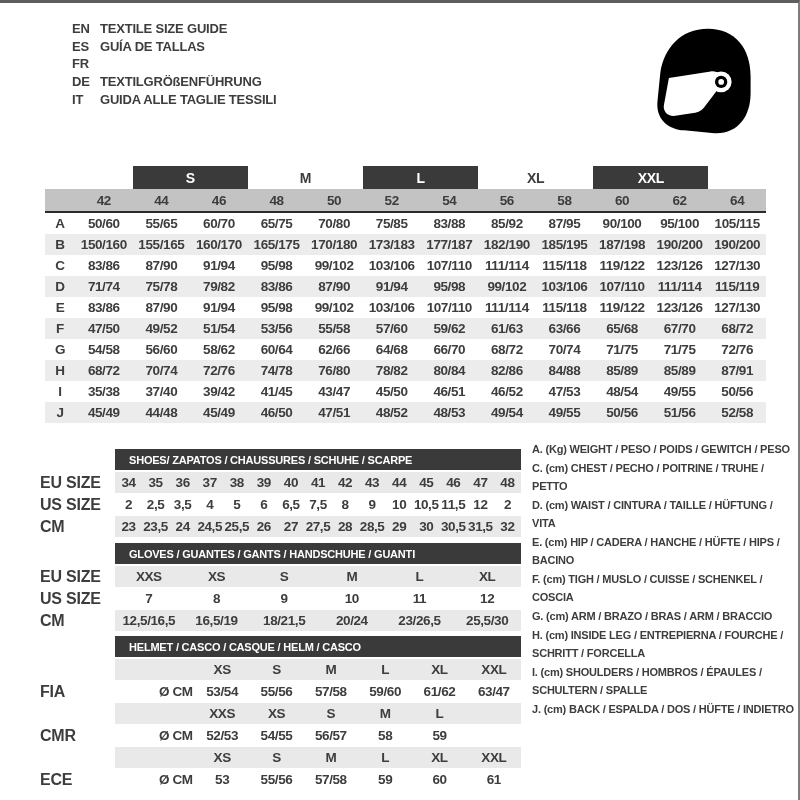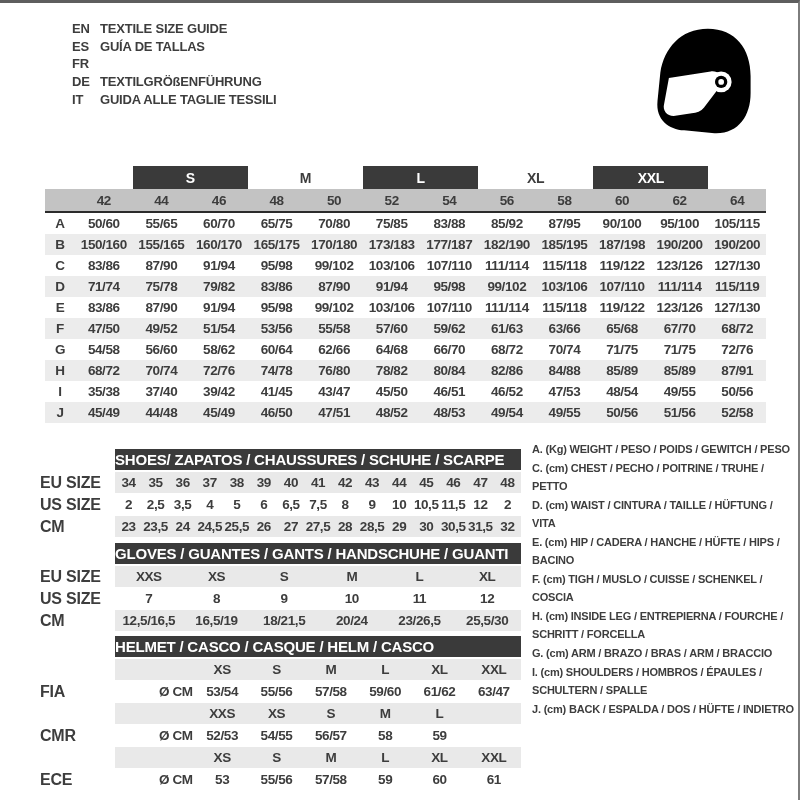--- a/index.html
+++ b/index.html
@@ -28,21 +28,21 @@
   .num-row{height:22px;background:#c3c3c3;border-bottom:2px solid #2b2b2b;}
   .num-cell,.t-cell{display:flex;align-items:center;justify-content:center;white-space:nowrap;}
   .t-row{height:21px;}
   .t-row.alt{background:#ececec;}
 
   
   .btable{position:absolute;left:40px;width:481px;font-size:13.5px;letter-spacing:-0.4px;}
   #shoes{top:449px;}
   #gloves{top:543px;}
   #helmet{top:636px;}
-  .bt-title{margin-left:75px;height:21px;background:#3a3a3a;color:#ffffff;display:flex;align-items:center;padding-left:0;font-size:15px;letter-spacing:-0.2px;margin-bottom:2px;}
+  .bt-title{margin-left:75px;height:21px;background:#3a3a3a;color:#ffffff;display:flex;align-items:center;padding-left:14px;font-size:11px;letter-spacing:-0.2px;margin-bottom:2px;}
   .bt-row{display:flex;height:21px;margin-bottom:1px;}
   .bt-label{width:75px;display:flex;align-items:center;font-size:16px;letter-spacing:-0.2px;}
   .bt-cells{flex:1;display:grid;}
   .bt-cells.shaded{background:#e9e9e9;}
   .bt-cell{display:flex;align-items:center;justify-content:center;white-space:nowrap;}
   .bt-first{justify-content:flex-start;padding-left:4px;margin-left:40px;}
 
   
   .legend{position:absolute;left:532px;top:440px;width:262px;font-size:11px;line-height:18px;letter-spacing:-0.2px;}
   .legend-item{margin-bottom:1px;}
@@ -442,17 +442,17 @@
       </div>
     </div>
 </div>
 
 <div class="legend">
     <div class="legend-item">A. (Kg) WEIGHT / PESO / POIDS / GEWITCH / PESO</div>
     <div class="legend-item">C. (cm) CHEST / PECHO / POITRINE / TRUHE / PETTO</div>
     <div class="legend-item">D. (cm) WAIST / CINTURA / TAILLE / HÜFTUNG / VITA</div>
     <div class="legend-item">E. (cm) HIP / CADERA / HANCHE / HÜFTE / HIPS / BACINO</div>
     <div class="legend-item">F. (cm) TIGH / MUSLO / CUISSE / SCHENKEL / COSCIA</div>
+    <div class="legend-item">G. (cm) ARM / BRAZO / BRAS / ARM / BRACCIO</div>
     <div class="legend-item">H. (cm) INSIDE LEG / ENTREPIERNA / FOURCHE / SCHRITT / FORCELLA</div>
-    <div class="legend-item">G. (cm) ARM / BRAZO / BRAS / ARM / BRACCIO</div>
     <div class="legend-item">I. (cm) SHOULDERS / HOMBROS / ÉPAULES / SCHULTERN / SPALLE</div>
     <div class="legend-item">J. (cm) BACK / ESPALDA / DOS / HÜFTE / INDIETRO</div>
   </div>
 
 </body></html>

